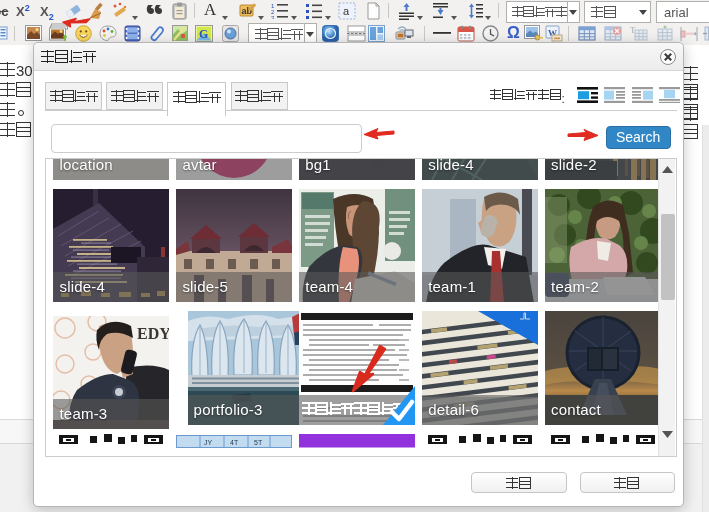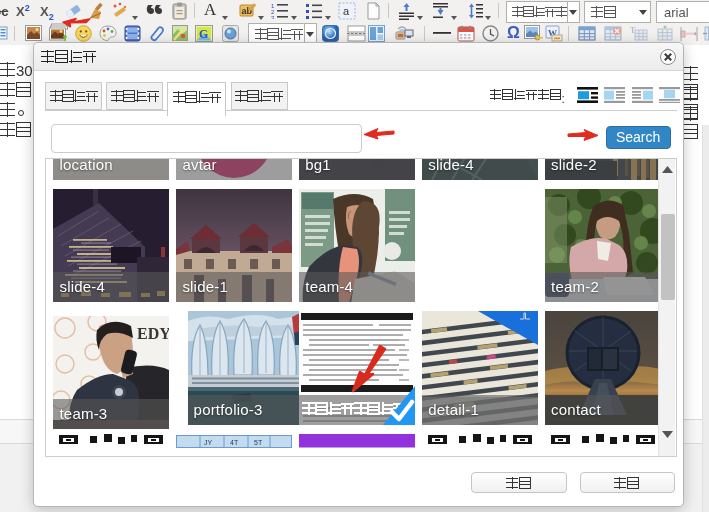--- a/index.html
+++ b/index.html
@@ -516,21 +516,21 @@
             <rect x="96" y="70" width="8" height="10"></rect>
           </g>
 <g fill="#55434a">
             <rect x="18" y="86" width="10" height="28"></rect>
             <rect x="66" y="86" width="10" height="28"></rect>
             <rect x="42" y="90" width="8" height="24"></rect>
             <rect x="90" y="90" width="8" height="24"></rect>
           </g>
         </svg>
         <div class="strip"></div>
-        <div class="tlabel">slide-1</div>
+        <div class="tlabel">slide-5</div>
       </div>
 <div class="tile" style="left:253.7px;top:30px">
         <svg width="116" height="114" viewBox="0 0 116 114">
           <rect width="116" height="114" fill="#eceee9"></rect>
 <rect x="2" y="3" width="33" height="75" fill="#7d9a87"></rect>
           <rect x="3" y="4" width="31" height="16" fill="#55796a"></rect>
 <g fill="#d2dcd2">
             <rect x="6" y="26" width="25" height="3"></rect>
             <rect x="6" y="33" width="25" height="3"></rect>
             <rect x="6" y="40" width="23" height="3"></rect>
@@ -549,20 +549,37 @@
 <path d="M48 18 Q64 12 70 24 Q73 36 66 46 Q57 52 50 45 Q45 32 48 18 Z" fill="#c79477"></path>
 <path d="M50 30 Q48 24 52 22 M62 28 Q66 24 68 28" stroke="#8a6a50" fill="none"></path>
 <path d="M64 12 Q84 12 80 38 Q80 70 72 96 L62 114 L56 114 Q52 80 54 56 Q50 24 64 12 Z" fill="#5d4734"></path>
 <path d="M10 78 Q26 60 44 56 L58 58 Q66 64 62 82 L56 114 L4 114 Q2 94 10 78 Z" fill="#33363c"></path>
 <path d="M44 58 L58 60 Q62 72 58 88 L50 114 L40 114 Q38 78 44 58 Z" fill="#e8927c"></path>
 <path d="M56 90 L96 82 L116 94 L116 114 L52 114 Z" fill="#d8d5cd"></path>
 <rect x="68" y="88" width="30" height="3.5" fill="#8a9aaa" transform="rotate(22 83 90)"></rect>
         </svg>
         <div class="strip"></div>
         <div class="tlabel">team-4</div>
+      </div>
+<div class="tile" style="left:376.6px;top:30px">
+        <svg width="116" height="114" viewBox="0 0 116 114">
+          <rect width="116" height="114" fill="#c6ced6"></rect>
+<rect x="28" y="10" width="26" height="80" fill="#aab6c2"></rect>
+          <rect x="100" y="0" width="10" height="114" fill="#4a4a52"></rect>
+<rect x="0" y="86" width="116" height="28" fill="#b8c2cc"></rect>
+<path d="M64 8 Q88 2 94 22 Q96 40 88 52 Q78 62 68 54 Q58 40 60 24 Q60 12 64 8 Z" fill="#c9a183"></path>
+<path d="M62 8 Q80 -2 96 10 L98 26 Q94 18 84 16 Q70 14 64 22 Z" fill="#6b5a4a"></path>
+<path d="M56 34 Q64 26 72 30 L76 44 Q68 50 60 46 Z" fill="#c9a183"></path>
+<rect x="60" y="26" width="14" height="22" rx="6" fill="#b8b2a8" transform="rotate(18 67 37)"></rect>
+<path d="M22 74 Q50 52 66 56 L104 68 L112 114 L4 114 Q8 88 22 74 Z" fill="#23242a"></path>
+<path d="M62 58 L84 60 L80 80 L66 76 Z" fill="#f2f0ec"></path>
+<path d="M70 62 L78 62 L82 114 L68 114 Z" fill="#a8302e"></path>
+        </svg>
+        <div class="strip"></div>
+        <div class="tlabel">team-1</div>
       </div>
 <div class="tile" style="left:499.5px;top:30px">
         <svg width="116" height="114" viewBox="0 0 116 114">
           <rect width="116" height="114" fill="#4c6338"></rect>
 <g fill="#32481f">
             <circle cx="14" cy="16" r="11"></circle>
             <circle cx="44" cy="8" r="12"></circle>
             <circle cx="86" cy="14" r="12"></circle>
             <circle cx="108" cy="42" r="13"></circle>
             <circle cx="20" cy="46" r="11"></circle>
@@ -717,21 +734,21 @@
               <rect x="90" y="23.5" width="16" height="3.8"></rect>
             </g>
 <rect x="66" y="45.5" width="9" height="3.8" fill="#c84a8a"></rect>
             <rect x="28" y="45.5" width="8" height="3.8" fill="#b84a4a"></rect>
 </g>
 <rect x="0" y="86" width="116" height="28" fill="#9aa0a4" opacity=".55"></rect>
 <path d="M56 0 L116 0 L116 34 Z" fill="#1a70da"></path>
 <path d="M98 8 L102 8 L102 2 L103.5 2 L103.5 8 L108 8" stroke="#cfd8e2" stroke-width="1" fill="none"></path>
         </svg>
         <div class="strip"></div>
-        <div class="tlabel">detail-1</div>
+        <div class="tlabel">detail-6</div>
       </div>
 <div class="tile" style="left:499.5px;top:152.5px">
         <svg width="116" height="114" viewBox="0 0 116 114">
           <defs>
             <linearGradient id="ctg" x1="0" y1="0" x2="0" y2="1">
               <stop offset="0" stop-color="#4a443e"></stop>
               <stop offset=".55" stop-color="#5a4f42"></stop>
               <stop offset=".7" stop-color="#b9894a"></stop>
               <stop offset=".8" stop-color="#7a5c38"></stop>
               <stop offset="1" stop-color="#2b2a24"></stop>

